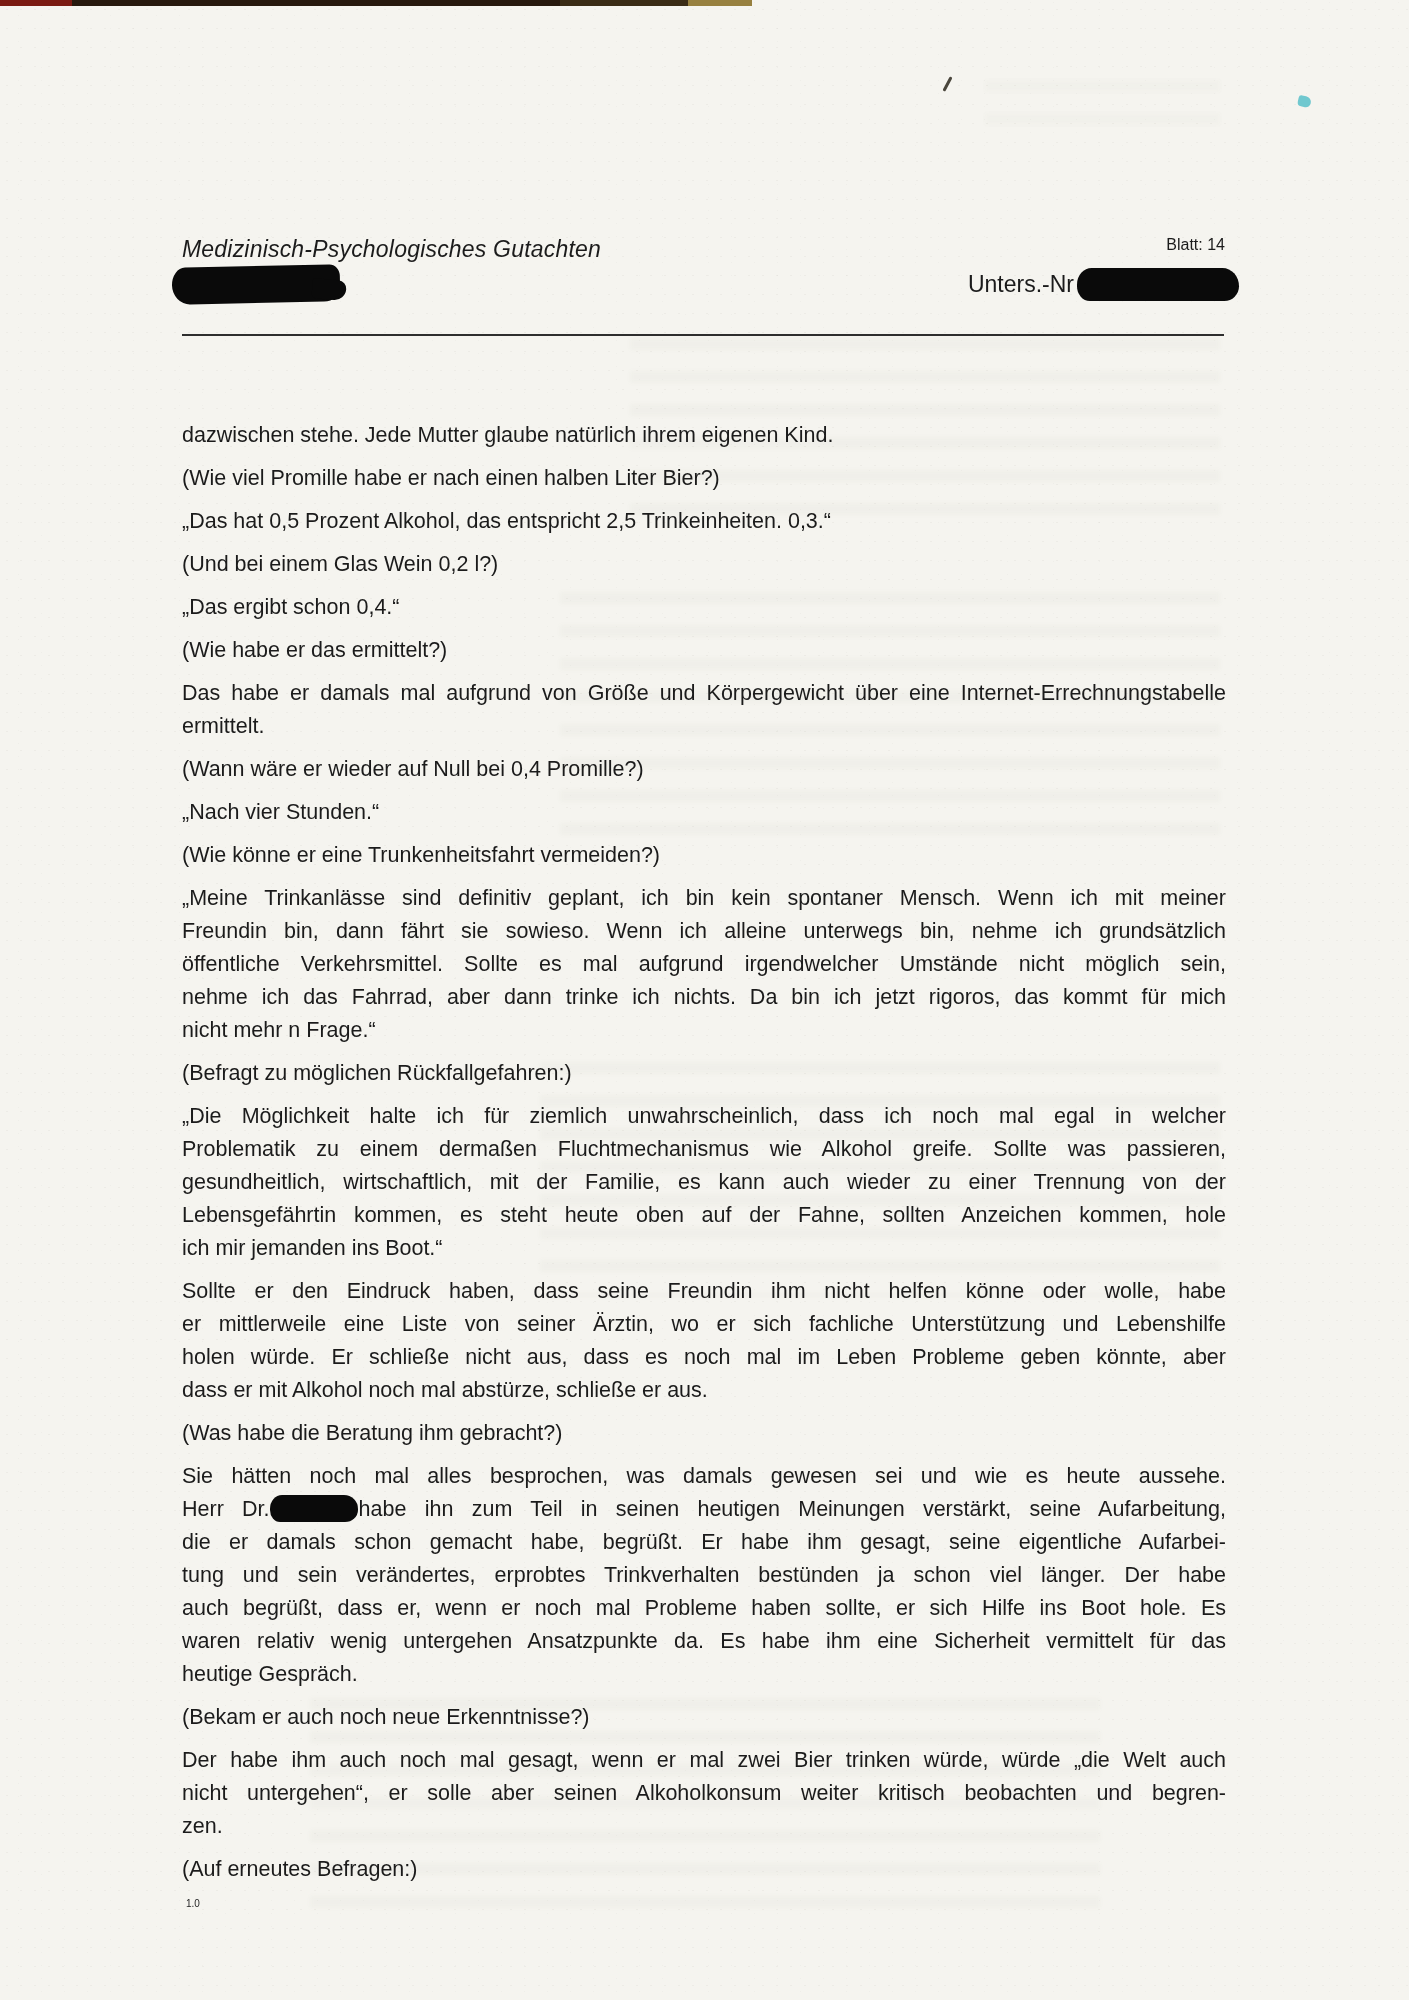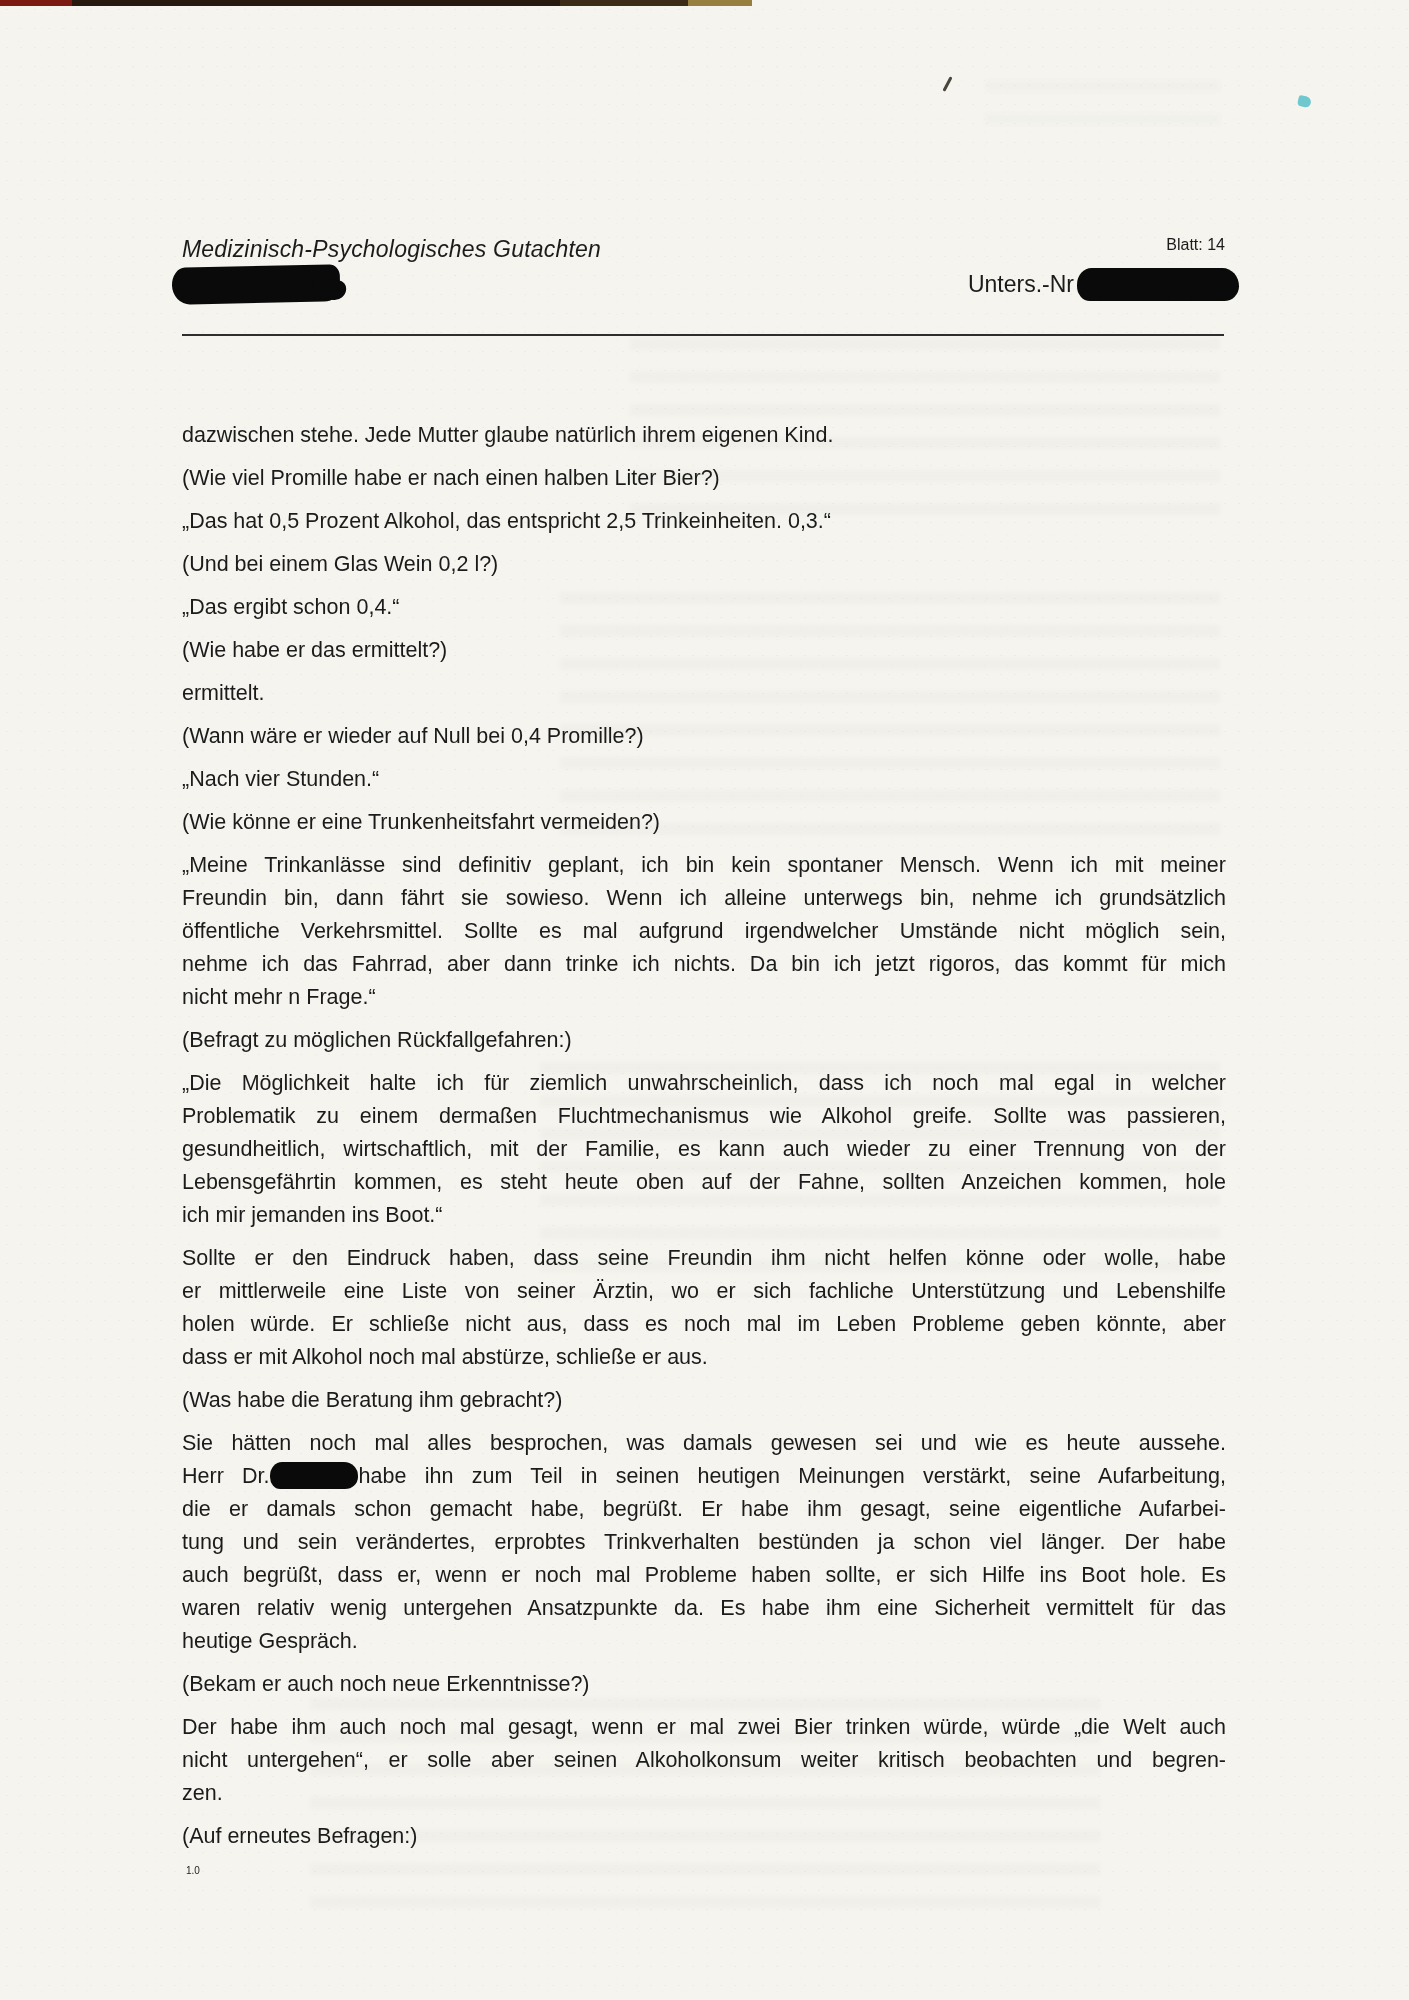--- a/index.html
+++ b/index.html
@@ -80,20 +80,21 @@
   <div class="rule"></div>
 
   <div class="content">
     <div class="block">dazwischen stehe. Jede Mutter glaube natürlich ihrem eigenen Kind.</div>
     <div class="block">(Wie viel Promille habe er nach einen halben Liter Bier?)</div>
     <div class="block">„Das hat 0,5 Prozent Alkohol, das entspricht 2,5 Trinkeinheiten. 0,3.“</div>
     <div class="block">(Und bei einem Glas Wein 0,2 l?)</div>
     <div class="block">„Das ergibt schon 0,4.“</div>
     <div class="block">(Wie habe er das ermittelt?)</div>
     <div class="block">
+        <div class="ln jl">Das habe er damals mal aufgrund von Größe und Körpergewicht über eine Internet-Errechnungstabelle</div>
         <div class="ln">ermittelt.</div>
       </div>
     <div class="block">(Wann wäre er wieder auf Null bei 0,4 Promille?)</div>
     <div class="block">„Nach vier Stunden.“</div>
     <div class="block">(Wie könne er eine Trunkenheitsfahrt vermeiden?)</div>
     <div class="block">
         <div class="ln jl">„Meine Trinkanlässe sind definitiv geplant, ich bin kein spontaner Mensch. Wenn ich mit meiner</div>
         <div class="ln jl">Freundin bin, dann fährt sie sowieso. Wenn ich alleine unterwegs bin, nehme ich grundsätzlich</div>
         <div class="ln jl">öffentliche Verkehrsmittel. Sollte es mal aufgrund irgendwelcher Umstände nicht möglich sein,</div>
         <div class="ln jl">nehme ich das Fahrrad, aber dann trinke ich nichts. Da bin ich jetzt rigoros, das kommt für mich</div>

